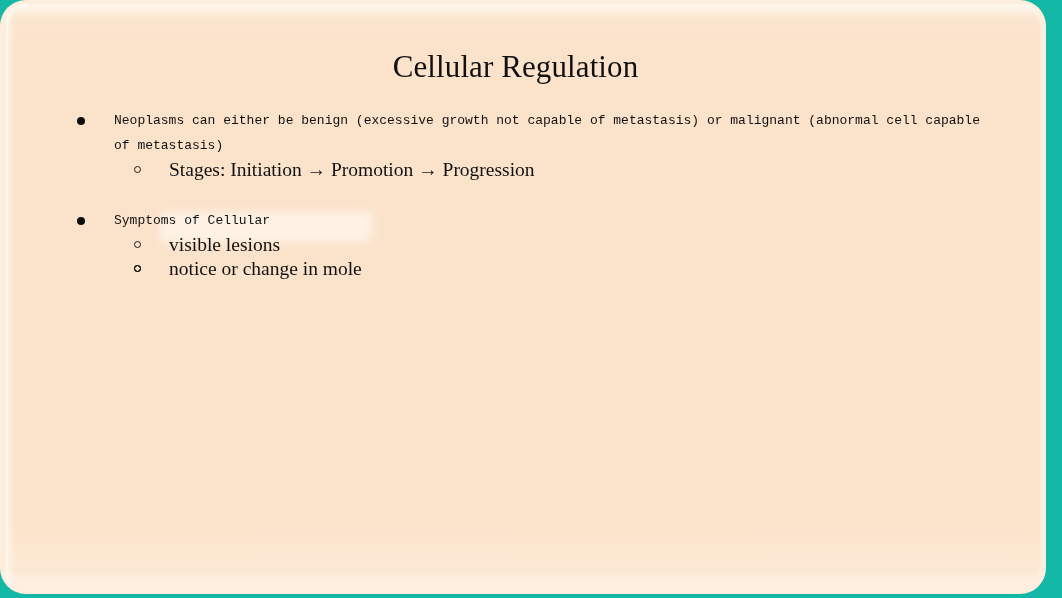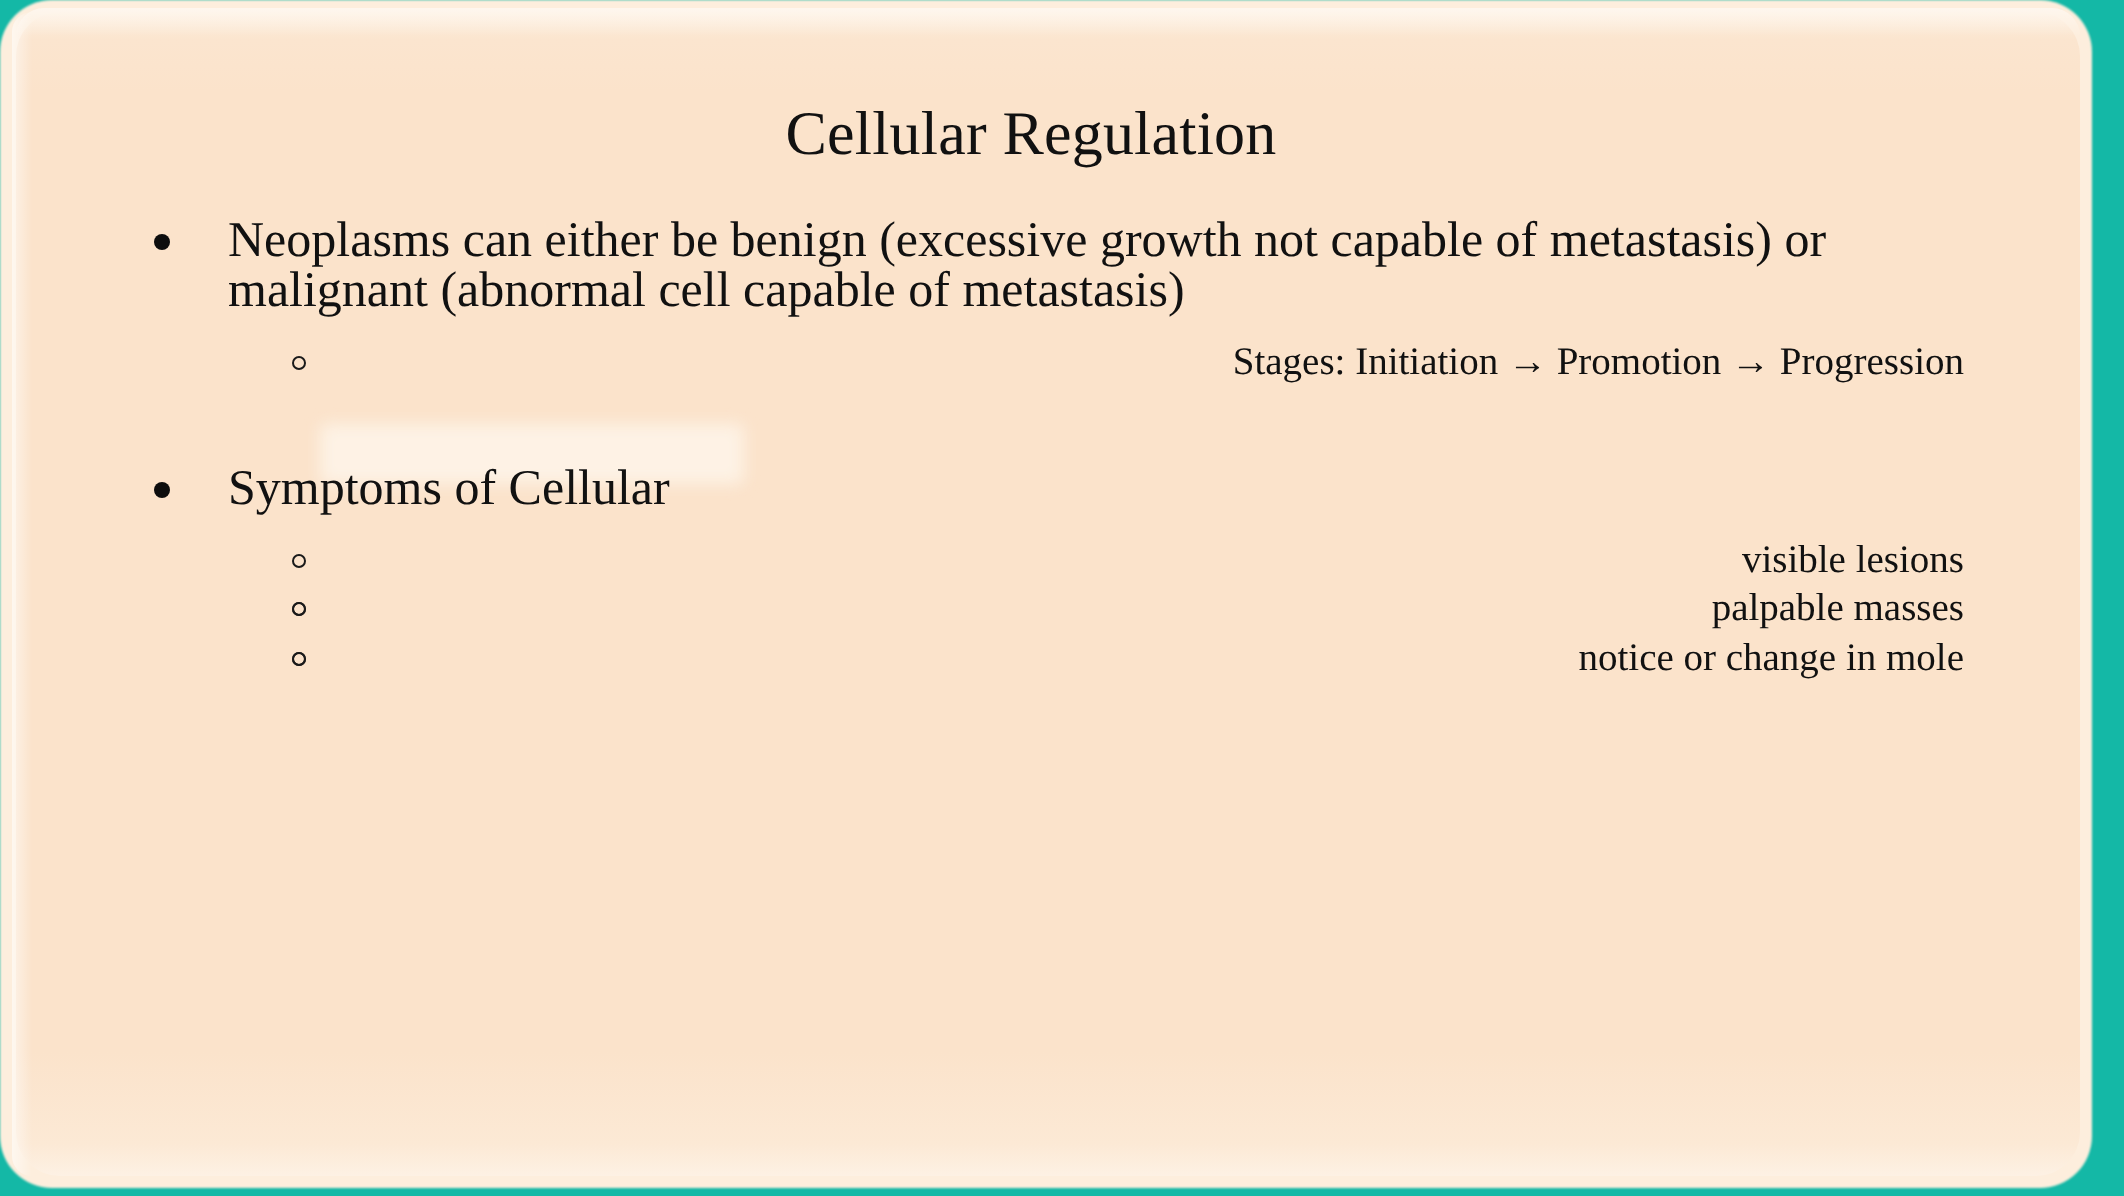--- a/index.html
+++ b/index.html
@@ -97,43 +97,43 @@
   .body-block {
     position: absolute;
     left: 56px;
     top: 102px;
     width: 930px;
   }
 
   .bullet-l1 {
     position: relative;
     padding-left: 50px;
-    font-size: 25px;
+    font-size: 13px;
     line-height: 25px;
     color: #111111;
+    font-family: Liberation Mono, monospace;
   }
 
   .bullet-l1 > .marker-disc {
     position: absolute;
     left: 13px;
     top: 9px;
     width: 8px;
     height: 8px;
     border-radius: 50%;
     background: #0d0d0d;
   }
 
   .bullet-l1-text {
     display: block;
   }
 
   .sub-list {
-    margin: 12px;
+    margin: 0;
     padding: 0;
-    text-align: right;
   }
 
   .bullet-l2 {
     position: relative;
     padding-left: 105px;
     font-size: 19.5px;
     line-height: 24.6px;
     color: #111111;
   }
 
@@ -226,24 +226,20 @@
       <div class="sub-list">
         <div class="bullet-l2">
           <span class="marker-circle"></span>
           <span>visible lesions</span>
         </div>
         <div class="bullet-l2">
           <span class="marker-circle"></span>
         </div>
         <div class="bullet-l2">
           <span class="marker-circle"></span>
-          <span>palpable masses</span>
-        </div>
-        <div class="bullet-l2">
-          <span class="marker-circle"></span>
         </div>
         <div class="bullet-l2">
           <span class="marker-circle"></span>
           <span>notice or change in mole</span>
         </div>
       </div>
 
     </div>
   </div>
 </div>

